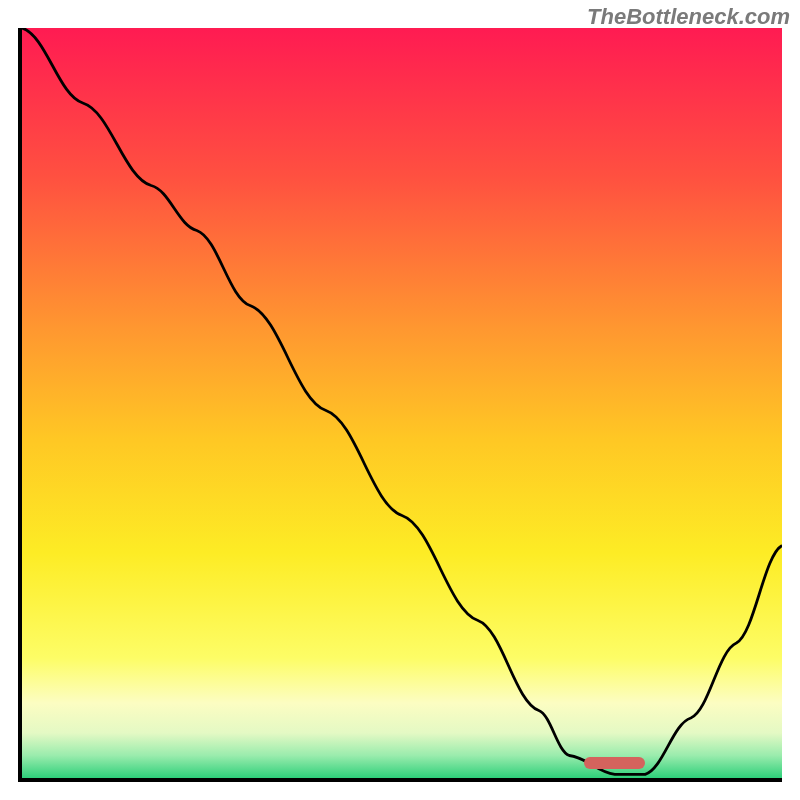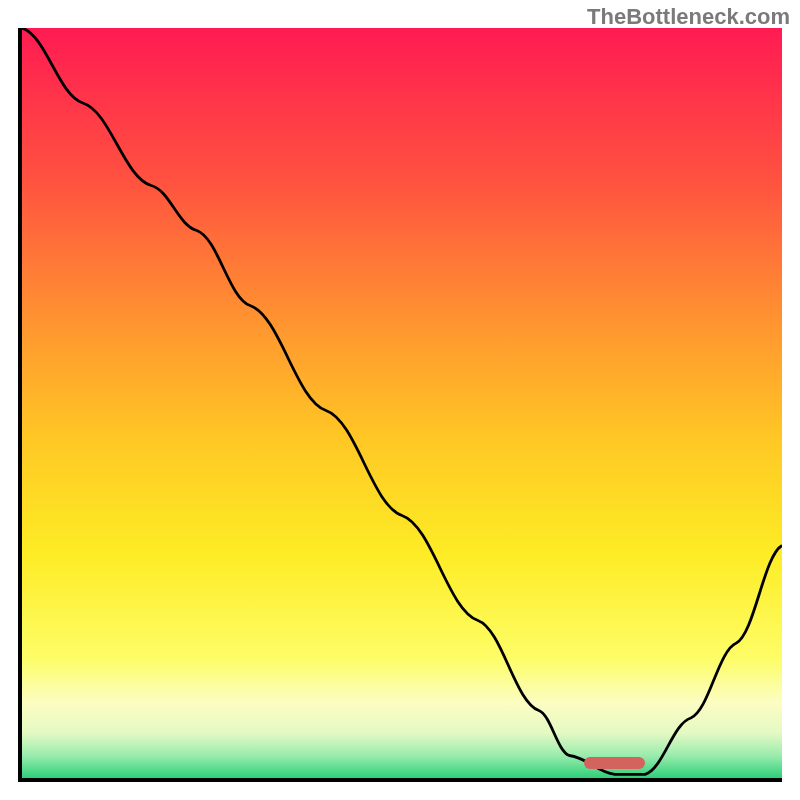--- a/index.html
+++ b/index.html
@@ -7,20 +7,21 @@
     padding: 0;
     width: 800px;
     height: 800px;
     background: #ffffff;
     font-family: Arial, sans-serif;
   }
   .container {
     position: relative;
     width: 800px;
     height: 800px;
+    font-style: italic;
   }
   .watermark {
     position: absolute;
     top: 4px;
     right: 10px;
     font-size: 22px;
     font-weight: bold;
     color: #7a7a7a;
     z-index: 10;
   }

